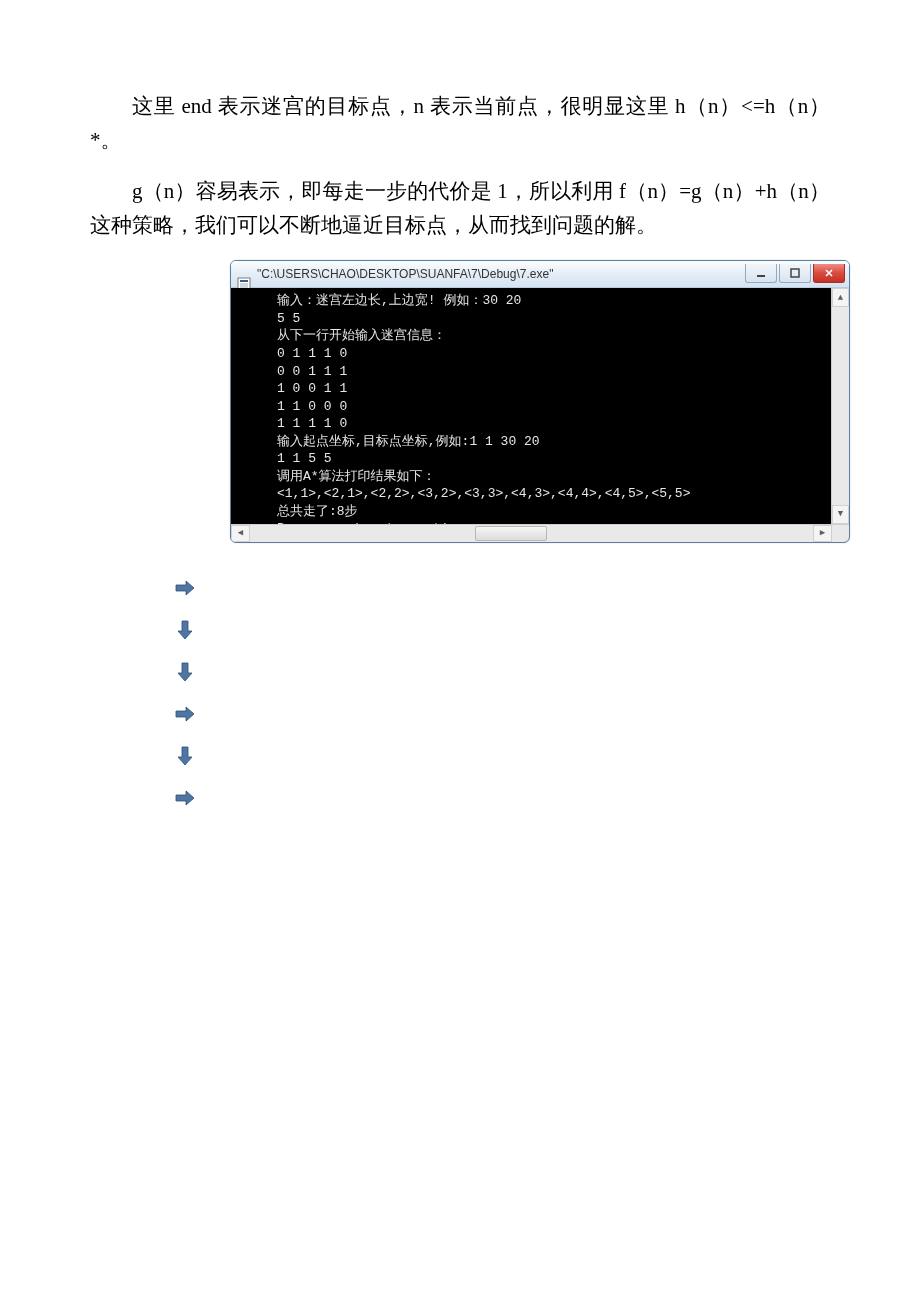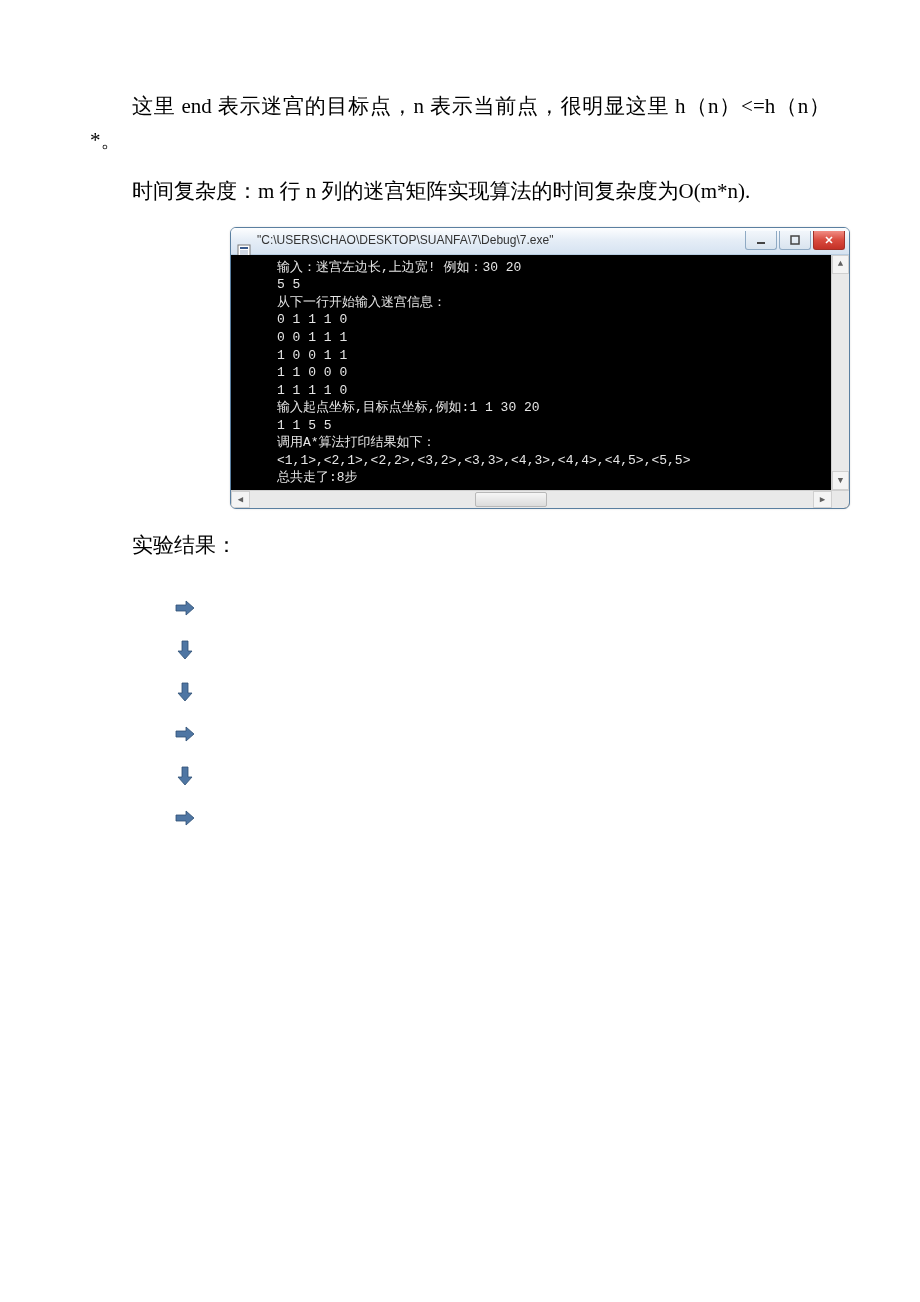--- a/index.html
+++ b/index.html
@@ -206,22 +206,22 @@
     text-indent: 2em;
   }
 </style>
 </head>
 <body>
 
 <div class="page">
 
   <p class="para">这里 end 表示迷宫的目标点，n 表示当前点，很明显这里 h（n）&lt;=h（n）*。</p>
 
-
-  <p class="para">时间复杂度：m 行 n 列的迷宫矩阵实现算法的时间复杂度为O(m*n).</p>
+  <p class="para">g（n）容易表示，即每走一步的代价是 1，所以利用 f（n）=g（n）+h（n）这种策略，我们可以不断地逼近目标点，从而找到问题的解。</p>
+
 
   <div class="console-wrap">
     <div class="win">
       <div class="titlebar">
         <span class="icon-box">
           <svg viewBox="0 0 14 14" width="14" height="14">
             <rect x="1" y="1" width="12" height="12" fill="#fff" stroke="#7a7a7a" stroke-width="1"></rect>
             <rect x="3" y="3" width="8" height="2" fill="#3a5b8c"></rect>
             <rect x="3" y="6" width="8" height="5" fill="#d0d8e4"></rect>
           </svg>
@@ -271,21 +271,20 @@
               <div class="thumb"></div>
             </div>
             <div class="arrow">▶</div>
           </div>
           <div class="corner"></div>
         </div>
       </div>
     </div>
   </div>
 
-  <p class="result-label">实验结果：</p>
 
   <div class="arrow-col" id="arrow-col">
       <div class="arrow-item">
         <svg class="arrow-svg" viewBox="0 0 26 26">
     <path d="M4 10 L14 10 L14 6 L22 13 L14 20 L14 16 L4 16 Z" fill="#4f76a3" stroke="#2d4f73" stroke-width="0.8"></path>
   </svg>
       </div>
       <div class="arrow-item">
         <svg class="arrow-svg" viewBox="0 0 26 26">
     <path d="M10 4 L10 14 L6 14 L13 22 L20 14 L16 14 L16 4 Z" fill="#4f76a3" stroke="#2d4f73" stroke-width="0.8"></path>

